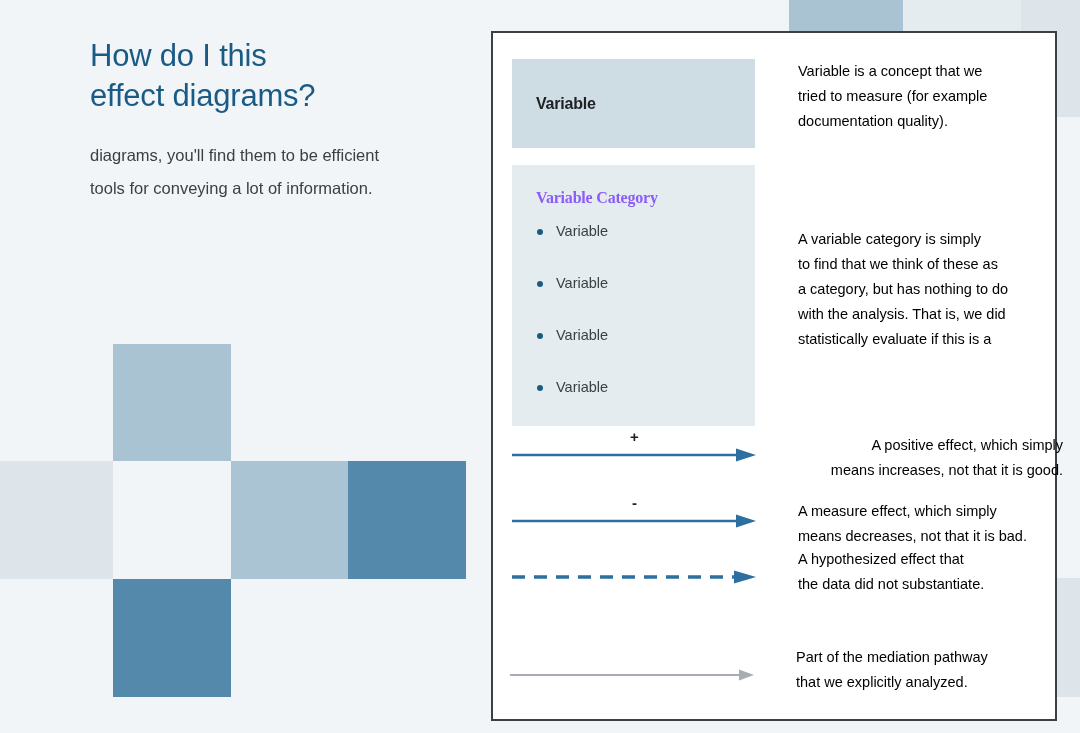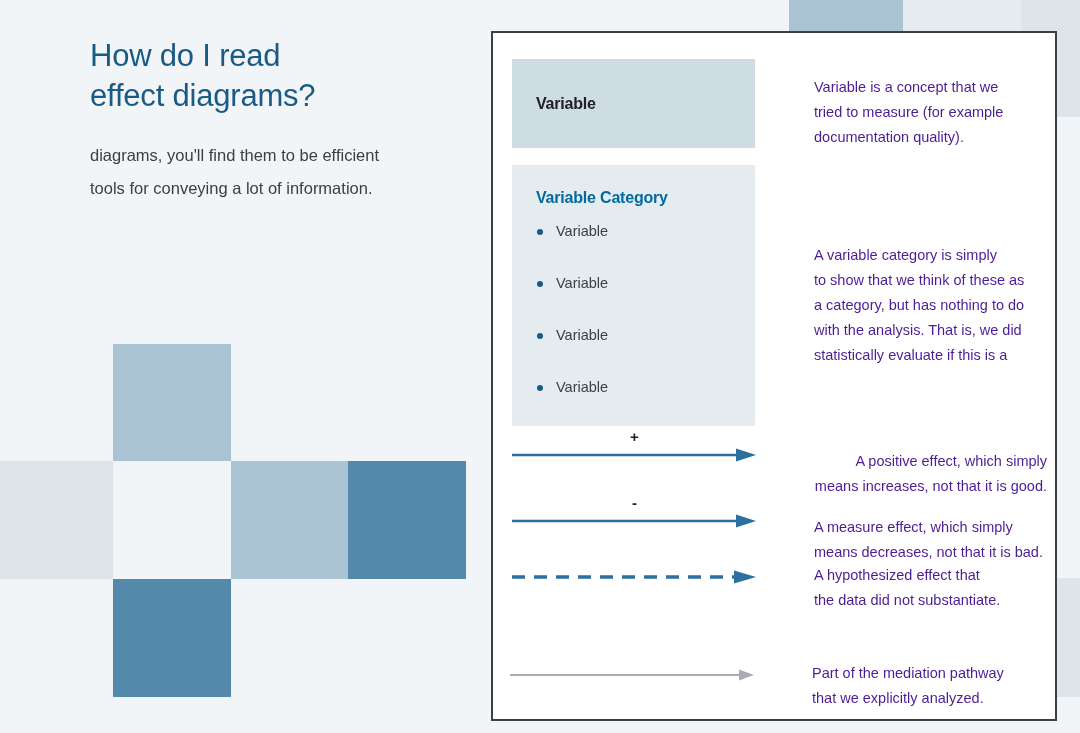--- a/index.html
+++ b/index.html
@@ -82,24 +82,24 @@
   .row-left {
     width: 245px;
     flex: 0 0 245px;
     position: relative;
   }
   .row-right {
     margin-left: 41px;
     width: 265px;
   }
   .desc {
-    color: #4c1d95;
+    color: #000000;
     font-size: 14.5px;
     line-height: 1.72;
-    margin: 16px;
+    margin: 0;
   }
   .desc .line {
     display: block;
   }
 
   
   .var-box {
     width: 243px;
     height: 89px;
     background: #cedce4;
@@ -118,23 +118,24 @@
   .cat-box {
     width: 243px;
     height: 261px;
     background: #e5ecef;
     box-sizing: border-box;
     padding: 24px 0 0 24px;
   }
   .cat-title {
     font-size: 16px;
     font-weight: bold;
-    color: #0369a1;
+    color: #8b5cf6;
     margin: 0 0 16px 0;
     letter-spacing: -0.2px;
+    font-family: Liberation Serif, serif;
   }
   .cat-list {
     list-style: none;
     margin: 0;
     padding: 0;
   }
   .cat-list li {
     position: relative;
     padding-left: 20px;
     margin-bottom: 36px;
@@ -186,21 +187,21 @@
     <div class="deco" style="left: 348px; top: 461px; width: 118px; height: 118px; background: rgb(85, 137, 171);"></div>
     <div class="deco" style="left: 113px; top: 579px; width: 118px; height: 118px; background: rgb(85, 137, 171);"></div>
     <div class="deco" style="left: 789px; top: 0px; width: 114px; height: 32px; background: rgb(169, 195, 211);"></div>
     <div class="deco" style="left: 903px; top: 0px; width: 118px; height: 32px; background: rgb(229, 236, 239);"></div>
     <div class="deco" style="left: 1021px; top: 0px; width: 59px; height: 117px; background: rgb(221, 228, 234);"></div>
     <div class="deco" style="left: 1057px; top: 578px; width: 23px; height: 119px; background: rgb(221, 228, 234);"></div>
   </div>
 
 <div class="intro">
   <h1 class="intro-title" style="color: rgb(26, 91, 133);">
-    <span class="line">How do I read</span>
+    <span class="line">How do I this</span>
     <span class="line">effect diagrams?</span>
   </h1>
   <p class="intro-body">
     <span class="line">diagrams, you'll find them to be efficient</span>
     <span class="line">tools for conveying a lot of information.</span>
   </p>
 </div>
 
 <div class="legend-panel">
   <div class="legend-inner">
@@ -240,21 +241,21 @@
             <li>
               <span class="bullet" style="background: rgb(26, 91, 133);"></span>
               <span>Variable</span>
             </li>
           </ul>
         </div>
       </div>
       <div class="row-right" style="padding-top:62px;">
         <p class="desc">
           <span class="line">A variable category is simply</span>
-          <span class="line">to show that we think of these as</span>
+          <span class="line">to find that we think of these as</span>
           <span class="line">a category, but has nothing to do</span>
           <span class="line">with the analysis. That is, we did</span>
           <span class="line">statistically evaluate if this is a</span>
         </p>
       </div>
     </div>
 
     <div class="row" style="left:19px; top:414px;">
       <div class="row-left">
         <div class="arrow-cell">

